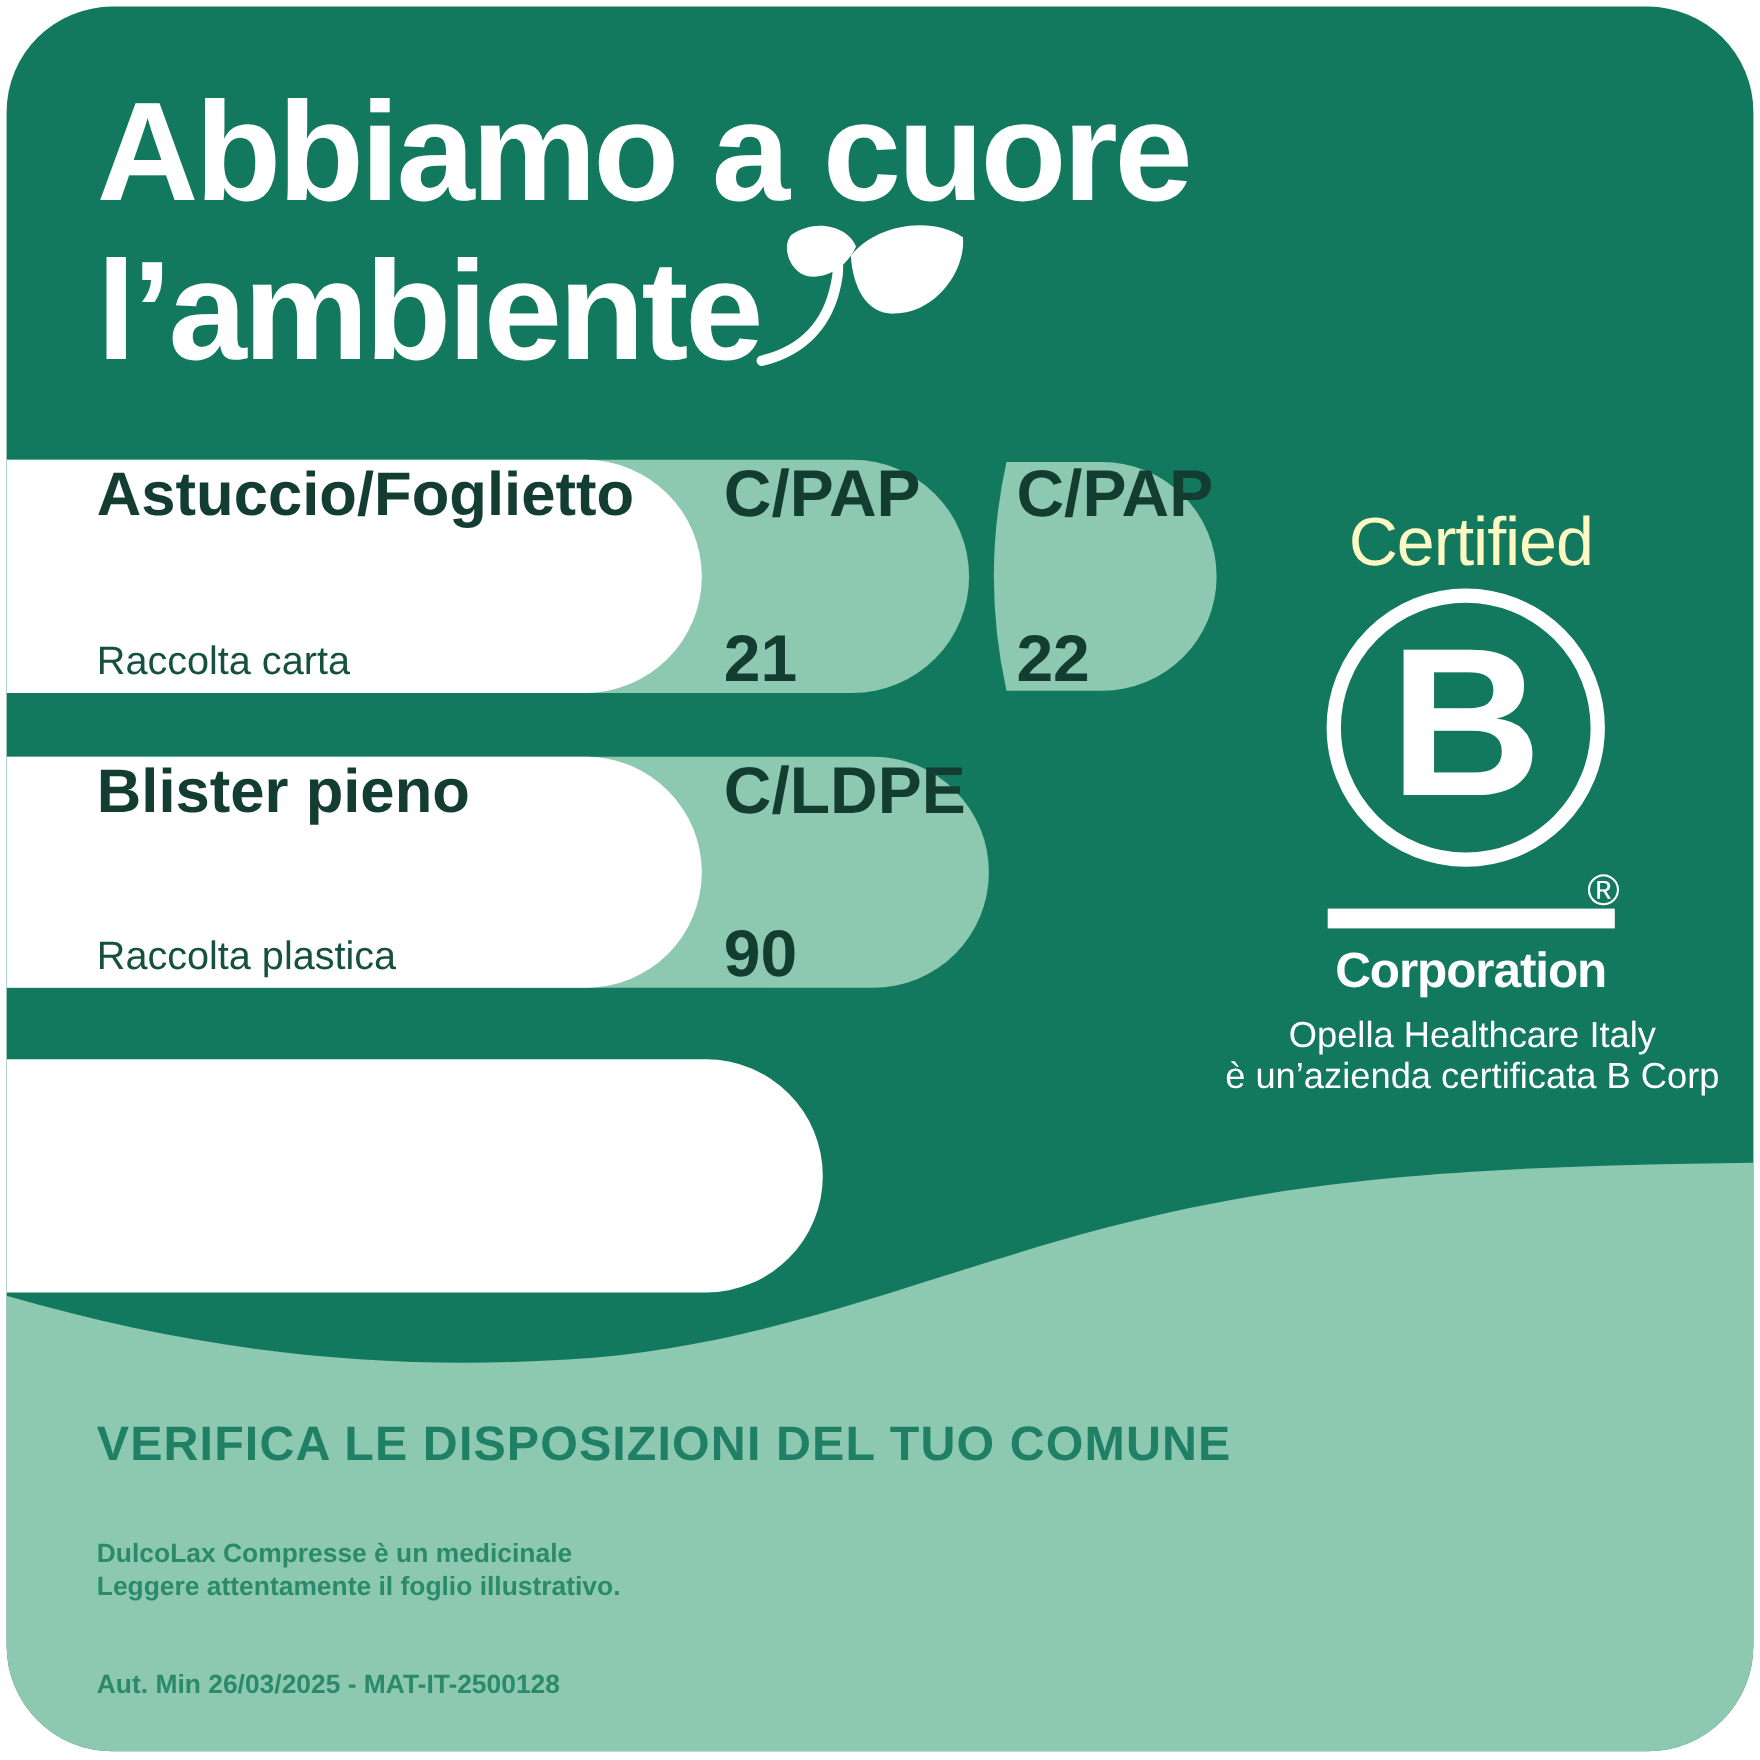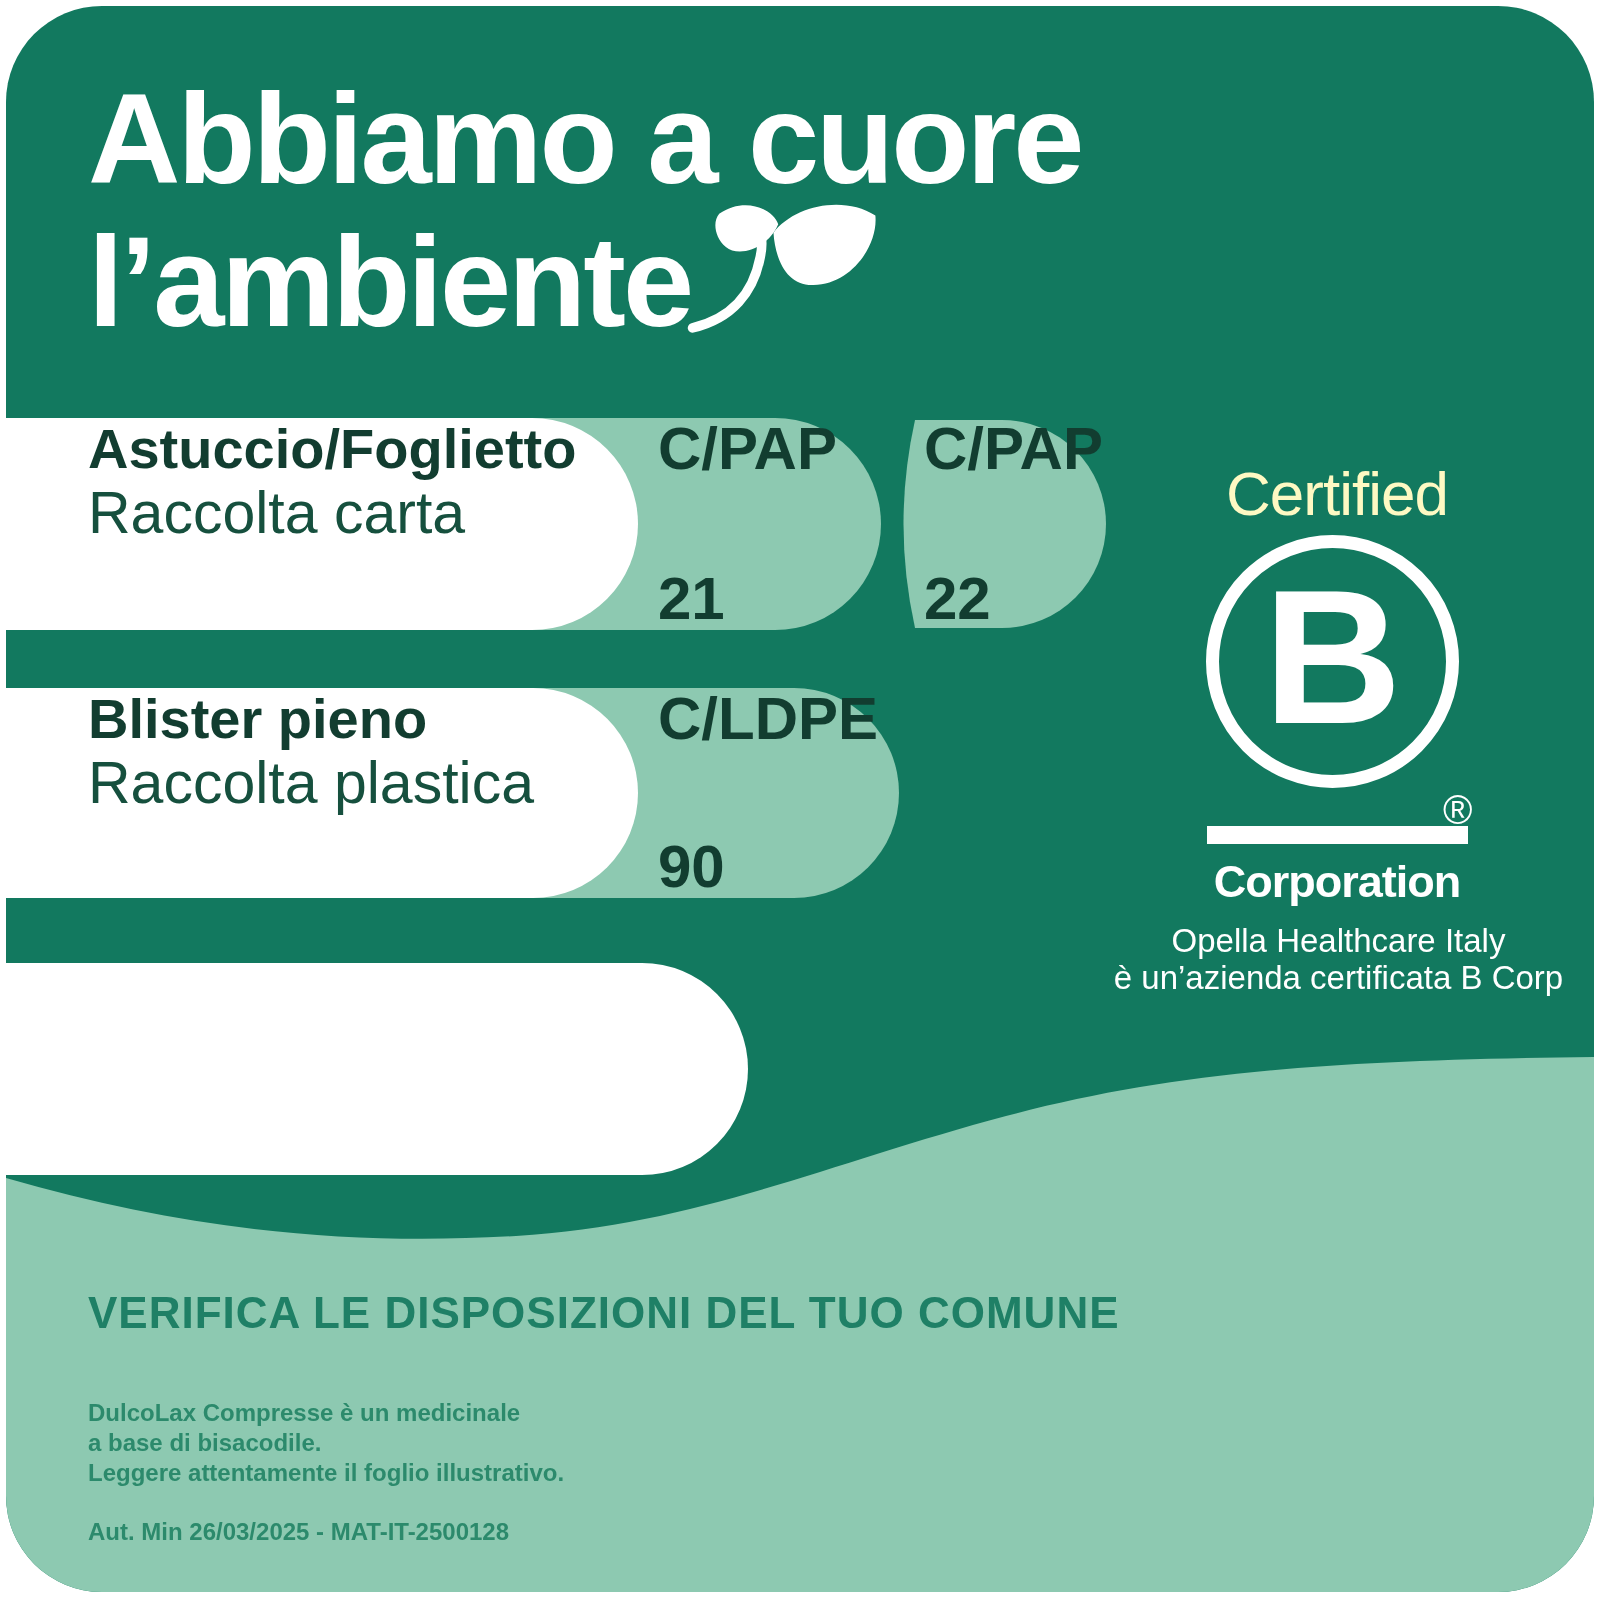--- a/index.html
+++ b/index.html
@@ -7,23 +7,23 @@
   .card{position:absolute;left:6px;top:6px;width:1588px;height:1586px;background:#12795F;border-radius:96px;overflow:hidden;}
   .abs{position:absolute;}
 
   
   .title{left:82px;top:72px;color:#ffffff;font-weight:700;font-size:128px;line-height:122px;letter-spacing:-3px;white-space:nowrap;}
 
   
   .row{left:0;}
   .pill-sage{position:absolute;left:0;top:0;height:100%;background:#8DC9B1;border-radius:0 106px 106px 0;}
   .pill-white{position:absolute;left:0;top:0;height:100%;background:#ffffff;border-radius:0 106px 106px 0;}
-  .row-text{position:absolute;left:82px;top:0;height:100%;display:flex;flex-direction:column;justify-content:flex-start;gap:4px;}
+  .row-text{position:absolute;left:82px;top:0;height:100%;display:flex;flex-direction:column;justify-content:space-between;gap:4px;}
   .row-name{color:#123D30;font-weight:700;font-size:56px;line-height:62px;white-space:nowrap;}
-  .row-method{color:#16503E;font-weight:400;font-size:59px;line-height:58px;white-space:nowrap;}
+  .row-method{color:#16503E;font-weight:400;font-size:36px;line-height:58px;white-space:nowrap;}
   .badge-text{position:absolute;top:0;height:100%;display:flex;flex-direction:column;justify-content:space-between;gap:2px;color:#123D30;font-weight:700;font-size:60px;line-height:62px;white-space:nowrap;}
 
   
   .certified{left:1201px;top:452px;width:260px;text-align:center;color:#fef9c3;font-weight:400;font-size:62px;letter-spacing:-1px;}
   .bcircle{left:1200px;top:529px;width:253px;height:253px;border:13px solid #ffffff;border-radius:50%;box-sizing:border-box;display:flex;align-items:center;justify-content:center;}
   .bletter{color:#ffffff;font-weight:700;font-size:192px;line-height:192px;padding-bottom:10px;}
   .breg{left:1437px;top:782px;color:#ffffff;font-size:40px;font-weight:400;}
   .bbar{left:1201px;top:820px;width:261px;height:18px;background:#ffffff;}
   .bcorpname{left:1161px;top:850px;width:340px;text-align:center;color:#ffffff;font-weight:700;font-size:45px;letter-spacing:-1px;}
   .bcaption{left:1060px;top:916px;width:545px;text-align:center;color:#ffffff;font-weight:400;font-size:33px;line-height:37px;}
@@ -97,18 +97,17 @@
   <div class="abs bbar"></div>
   <div class="abs bcorpname">Corporation</div>
   <div class="abs bcaption">
     <div>Opella Healthcare Italy</div>
     <div>è un’azienda certificata B Corp</div>
   </div>
 
   <div class="abs verifica">VERIFICA LE DISPOSIZIONI DEL TUO COMUNE</div>
   <div class="abs disclaimer">
     <div>DulcoLax Compresse è un medicinale</div>
-    <div>a base di bisacodile.</div>
     <div>Leggere attentamente il foglio illustrativo.</div>
   </div>
   <div class="abs aut">Aut. Min 26/03/2025 - MAT-IT-2500128</div>
 
 </div>
 
 </body></html>

